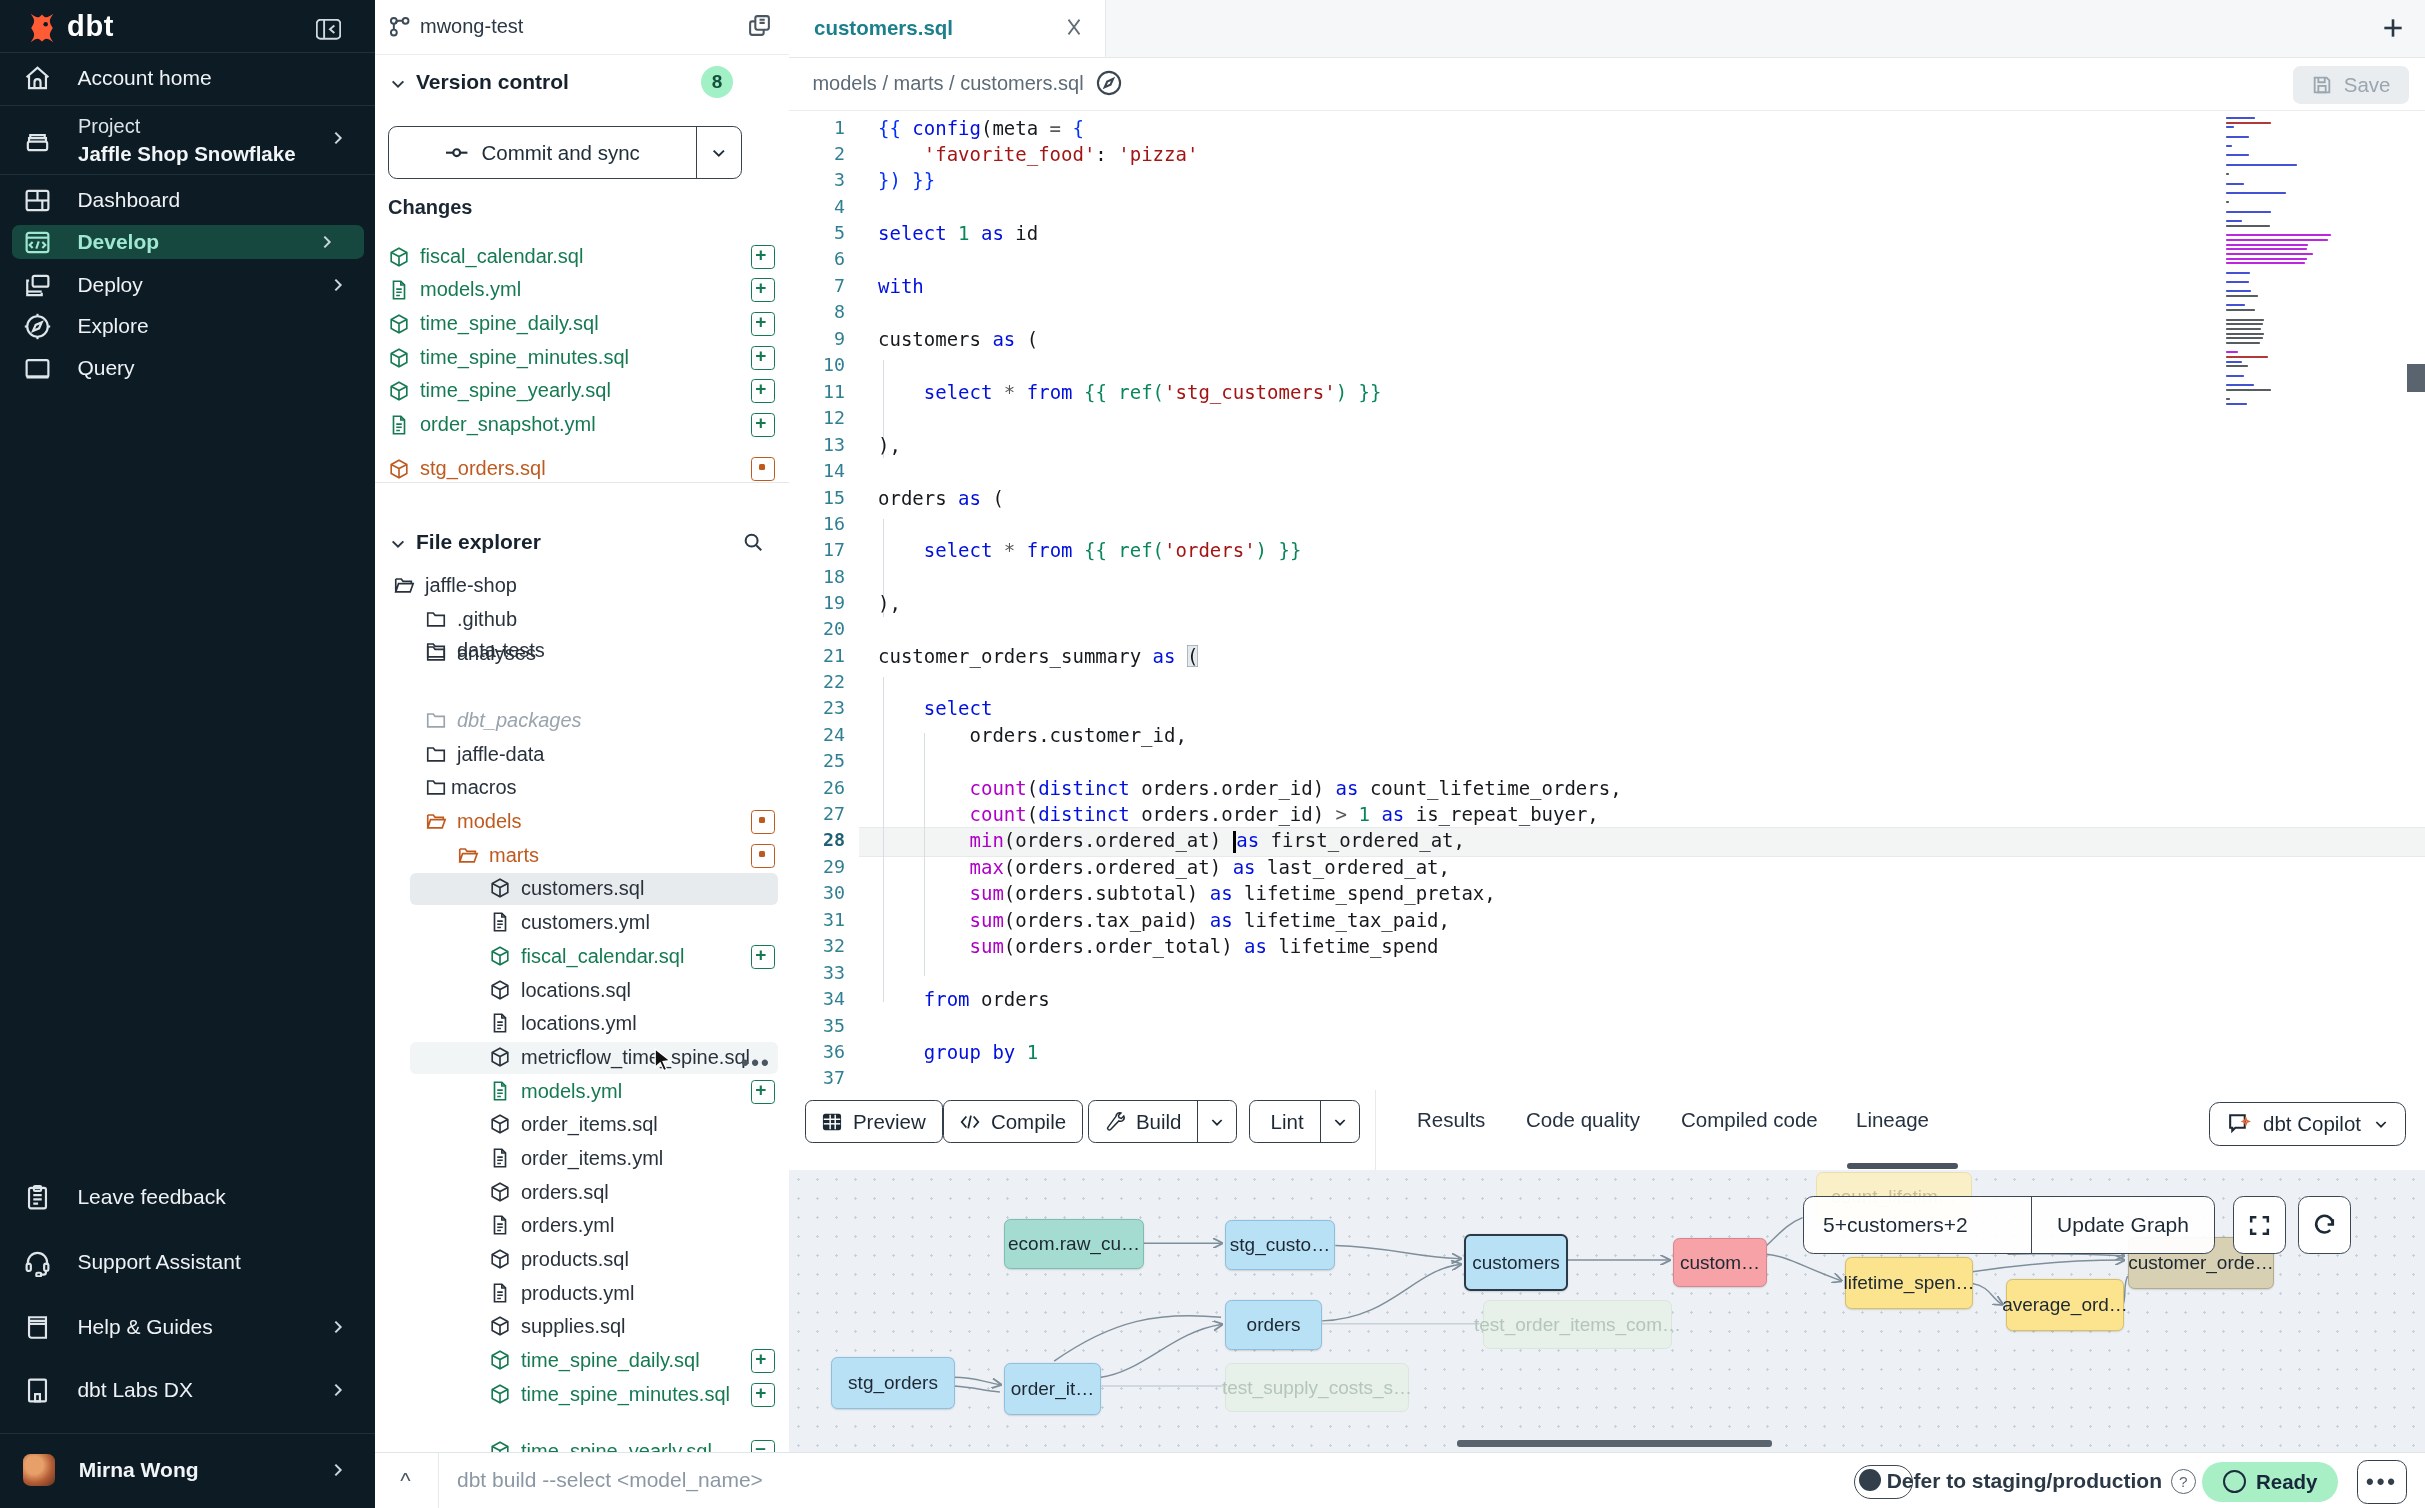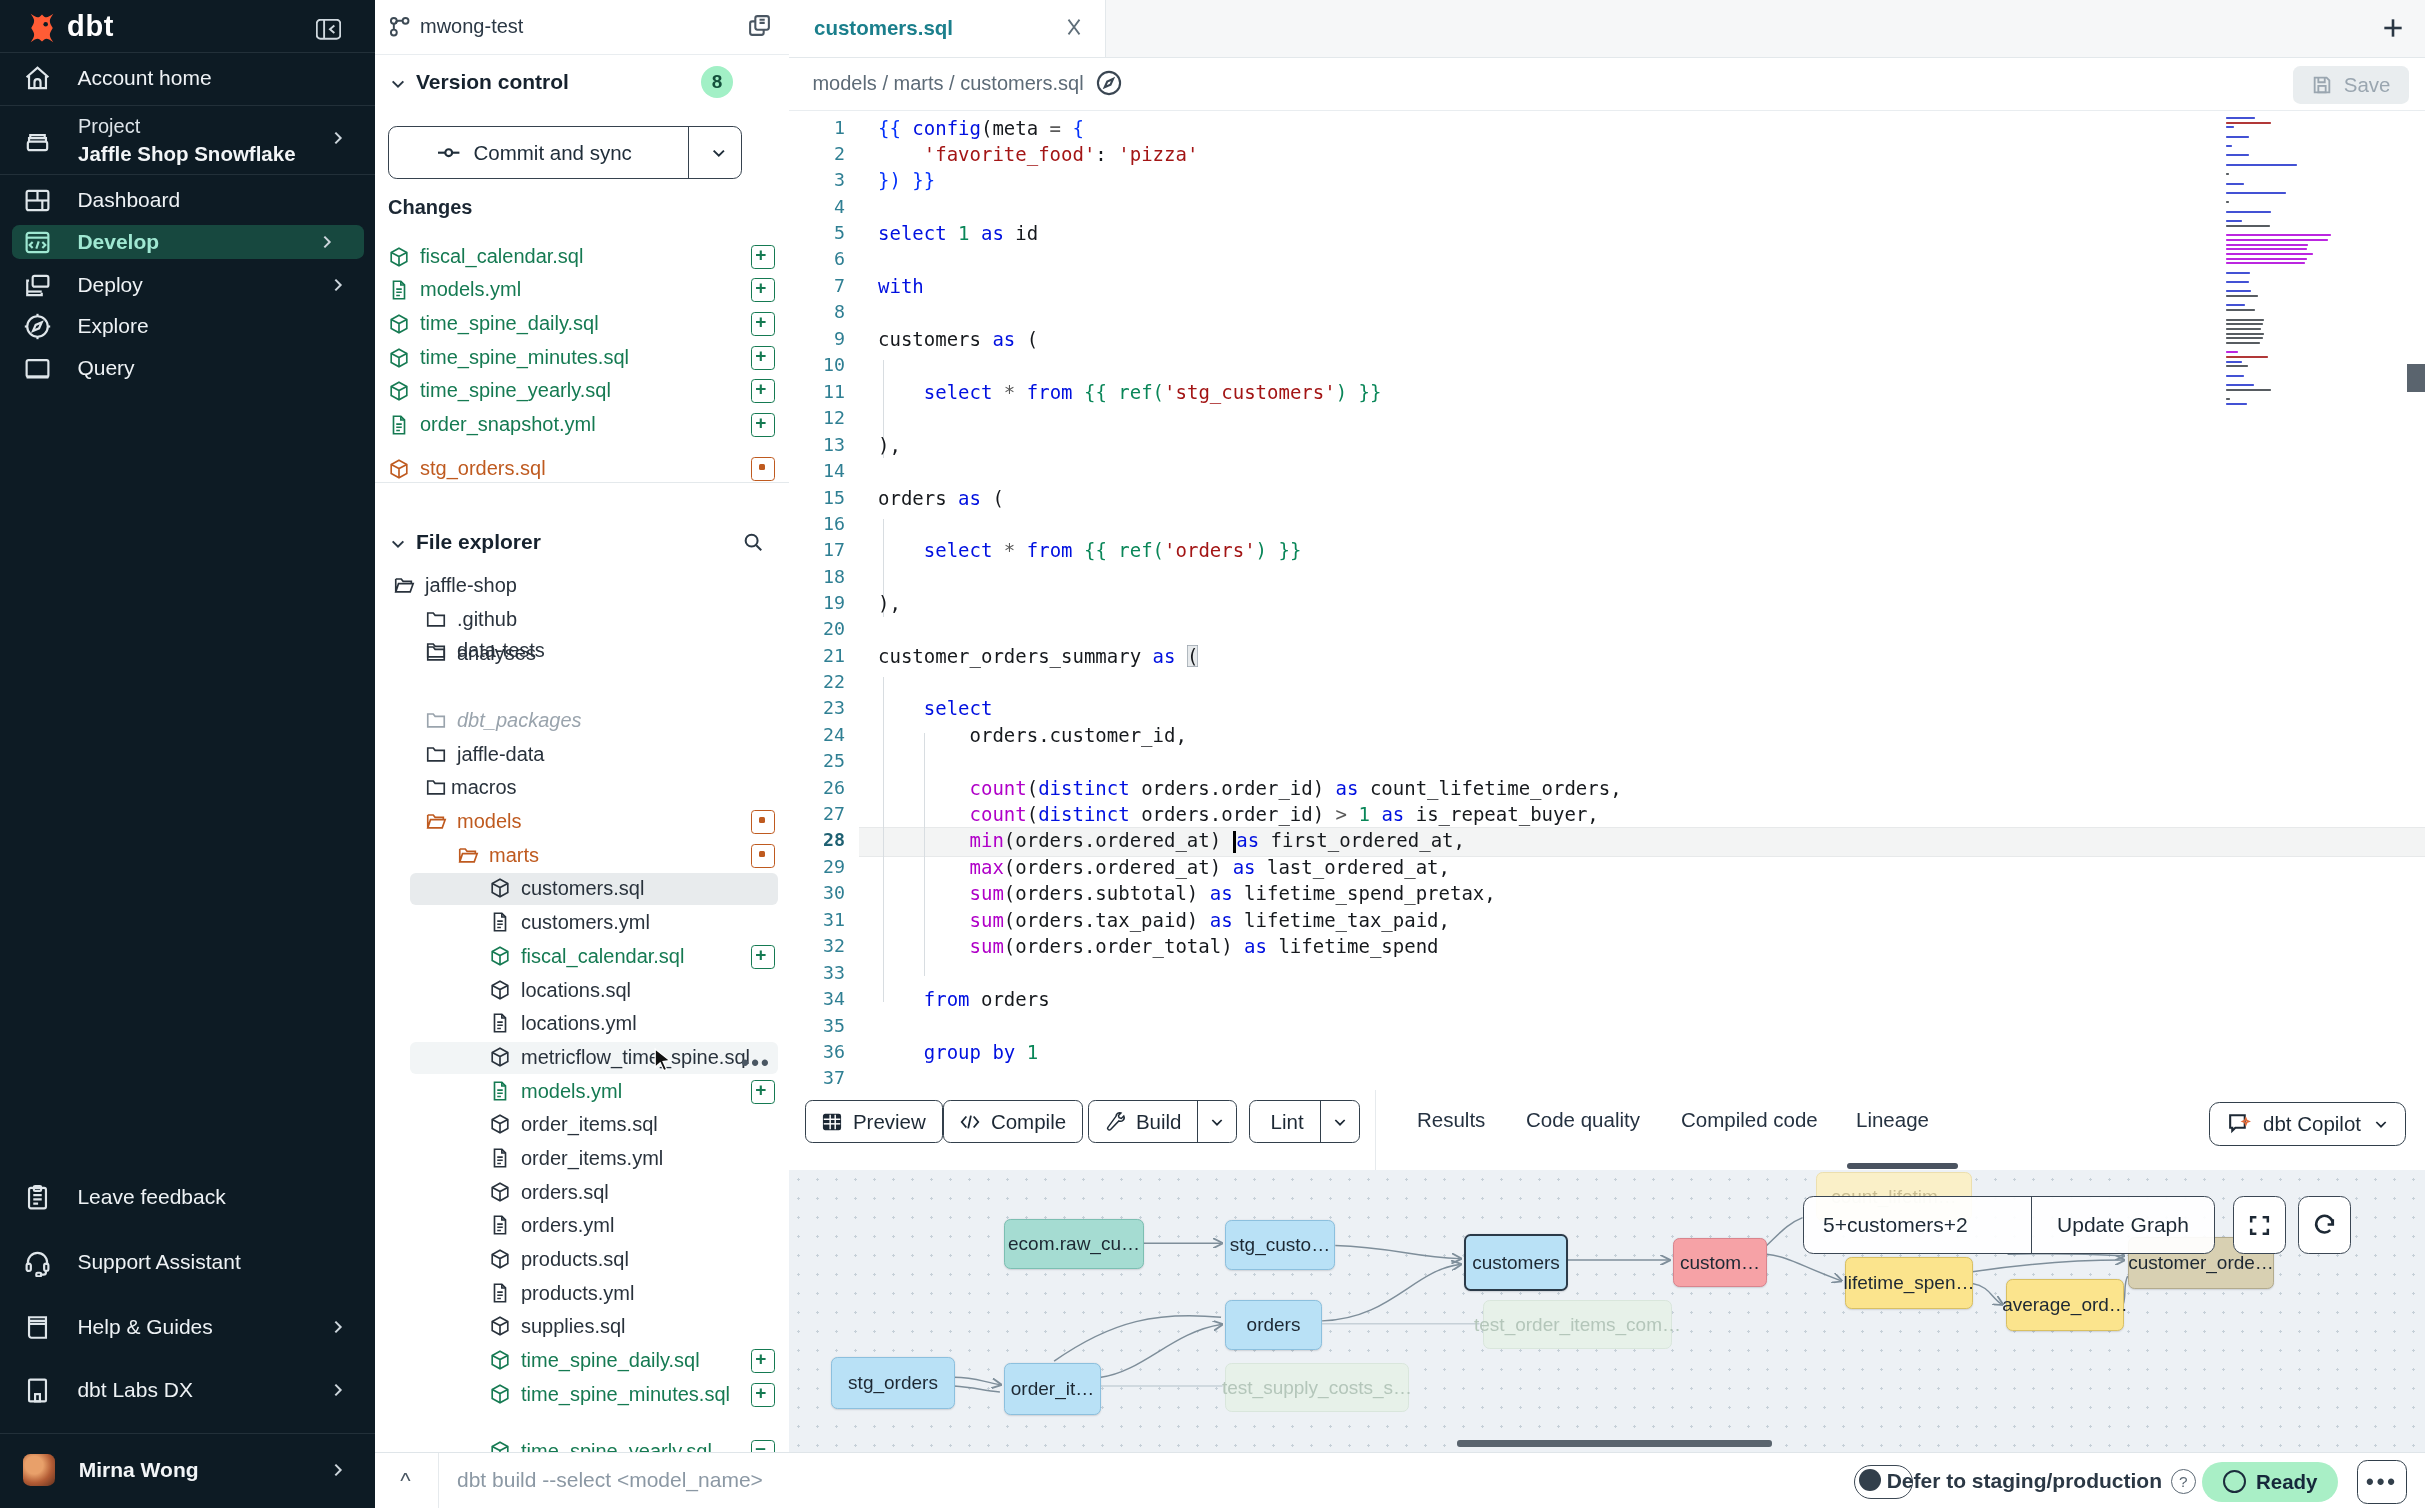--- a/index.html
+++ b/index.html
@@ -37,21 +37,21 @@
   .branch-row{position:absolute;left:0;top:0;width:415px;height:54px;border-bottom:1.5px solid #e9edf0;}
   .branch-row .ic{position:absolute;left:13px;top:14.6px;width:23.4px;height:23.4px;color:#3d4a55;}
   .branch-row .nm{position:absolute;left:45px;top:14.6px;font-size:20px;color:#2b3845;}
   .branch-row .copy{position:absolute;right:17.6px;top:13px;width:25px;height:25px;color:#4a5662;cursor:pointer;}
   .sec-head{position:absolute;left:0;width:415px;height:38px;}
   .sec-head .chev{position:absolute;left:14.6px;top:11.7px;width:16px;height:16px;color:#2b3845;}
   .sec-head .t{position:absolute;left:41px;top:5.9px;font-size:21px;font-weight:700;color:#16222e;}
   .badge8{position:absolute;right:57px;top:1.5px;width:32px;height:32px;border-radius:50%;background:#a2f0c6;
           color:#14503c;font-size:19px;font-weight:700;display:flex;align-items:center;justify-content:center;}
   #commitBtn{position:absolute;left:13px;top:126px;width:352px;height:51px;border:1.5px solid #36424e;border-radius:8.8px;
-          display:flex;align-items:center;background:#fff;cursor:pointer;gap:8px;}
+          display:flex;align-items:center;background:#fff;cursor:pointer;}
   #commitBtn .main{flex:1;display:flex;align-items:center;justify-content:center;gap:13px;font-size:20.5px;color:#202e3a;}
   #commitBtn .sep{width:0;height:51px;border-left:1.5px solid #36424e;}
   #commitBtn .dd{width:44px;display:flex;align-items:center;justify-content:center;color:#202e3a;}
   .changes-lbl{position:absolute;left:13px;top:196px;font-size:20px;font-weight:700;color:#1b2733;}
   .chg-row{position:absolute;left:0;width:415px;height:31px;cursor:pointer;}
   .chg-row .ic{position:absolute;left:13px;top:3.7px;width:22px;height:22px;}
   .chg-row .nm{position:absolute;left:45px;top:2.9px;font-size:20px;}
   .chg-row .bx{position:absolute;right:14.6px;top:2.9px;width:22px;height:22px;border-radius:3.7px;border:1.5px solid;}
   .green{color:#157a52;} .green .bx{border-color:#157a52;}
   .orangef{color:#bf5a1f;} .orangef .bx{border-color:#bf5a1f;}

